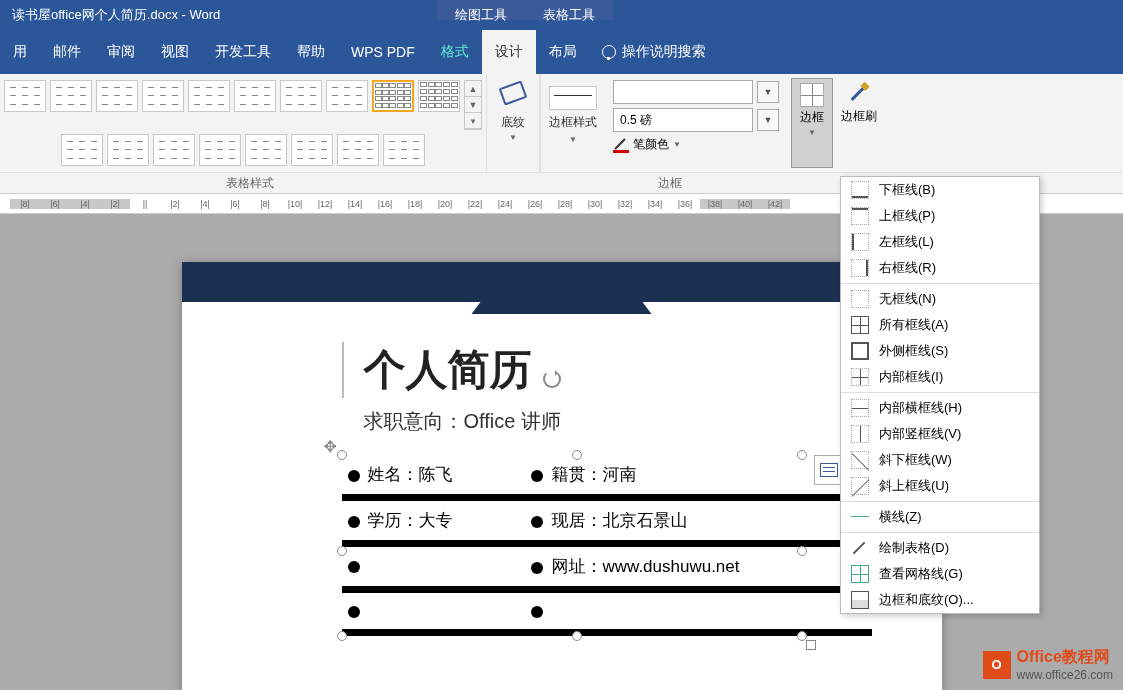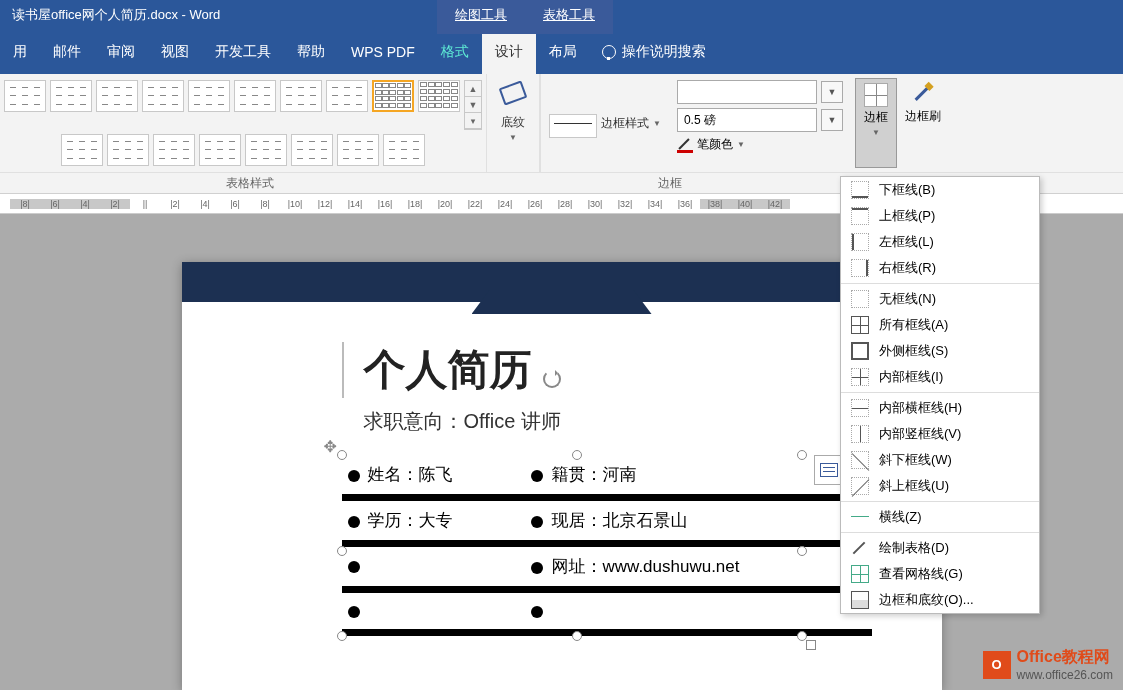--- a/index.html
+++ b/index.html
@@ -1,20 +1,20 @@
 <!DOCTYPE html>
 <html><head>
   <meta charset="utf-8">
   <style>
     * { margin: 0; padding: 0; box-sizing: border-box; font-family: "Microsoft YaHei", "SimSun", sans-serif; }
     body { width: 1123px; height: 690px; background: #f3f3f3; overflow: hidden; position: relative; }
     
     .titlebar { height: 30px; background: #2B579A; color: #fff; display: flex; align-items: center; padding-left: 12px; font-size: 13px; }
     .titlebar .contexttabs { position: absolute; left: 437px; top: 0; display: flex; }
-    .ct { padding: 0 18px; height: 34px; line-height: 30px; color: #fff; font-size: 13px; text-decoration: underline; }
+    .ct { padding: 0 18px; height: 20px; line-height: 30px; color: #fff; font-size: 13px; }
     .ct.draw { background: #3a5a9a; }
     .ct.table { background: #3a5a9a; }
     
     .menubar { height: 44px; background: #2B579A; color: #fff; display: flex; align-items: center; font-size: 14px; }
     .menubar .tab { padding: 0 13px; height: 44px; display: flex; align-items: center; cursor: pointer; }
     .menubar .tab.active { background: #f3f3f3; color: #333; }
     .menubar .tab.darkactive { background: #2B579A; color: #5eead4; }
     .menubar .tell { display: flex; align-items: center; gap: 6px; padding-left: 12px; }
     .lightbulb { width: 14px; height: 14px; border: 1.5px solid #fff; border-radius: 50%; position: relative; }
     .lightbulb::after { content: ""; position: absolute; left: 4px; top: 11px; width: 3px; height: 3px; background: #fff; }
@@ -31,21 +31,21 @@
     .tstyle.gridstyle .gc { width: 7px; height: 5px; border: 0.5px solid #888; }
     .gallery-arrows { width: 18px; display: flex; flex-direction: column; border: 1px solid #c8c8c8; }
     .ga { height: 16px; display: flex; align-items: center; justify-content: center; font-size: 9px; color: #666; border-bottom: 1px solid #c8c8c8; }
     
     .shading { display: flex; flex-direction: column; align-items: center; padding: 6px 10px; border-right: 1px solid #e0e0e0; gap: 2px; }
     .shading-icon { width: 32px; height: 32px; position: relative; }
     .bucket { width: 24px; height: 18px; border: 2px solid #3a5a9a; border-radius: 2px; transform: rotate(-20deg); position: absolute; top: 4px; left: 4px; }
     .shading-label { font-size: 12px; color: #333; }
     .dd { font-size: 8px; color: #666; }
     
-    .borderstyle-group { display: flex; align-items: center; padding: 6px 8px; gap: 4px; }
+    .borderstyle-group { display: flex; flex-direction: column; align-items: center; padding: 6px 8px; gap: 4px; }
     .bs-sample { width: 48px; height: 24px; border: 1px solid #c8c8c8; background: #fff; margin-top: 6px; }
     .bs-sample-inner { border-bottom: 1px solid #333; margin: 8px 4px 0; }
     .bs-label { font-size: 12px; color: #333; }
     
     .right-controls { display: flex; flex-direction: column; padding: 6px 8px; gap: 4px; }
     .dropdown-line { display: flex; align-items: center; gap: 4px; }
     .dd-box { width: 140px; height: 24px; border: 1px solid #aaa; background: #fff; display: flex; align-items: center; padding: 0 6px; font-size: 12px; }
     .dd-arrow { width: 22px; height: 22px; border: 1px solid #aaa; background: #f8f8f8; display: flex; align-items: center; justify-content: center; font-size: 9px; color: #555; }
     .pencolor { display: flex; align-items: center; gap: 4px; font-size: 12px; }
     .pencolor-icon { width: 16px; height: 16px; position: relative; }

